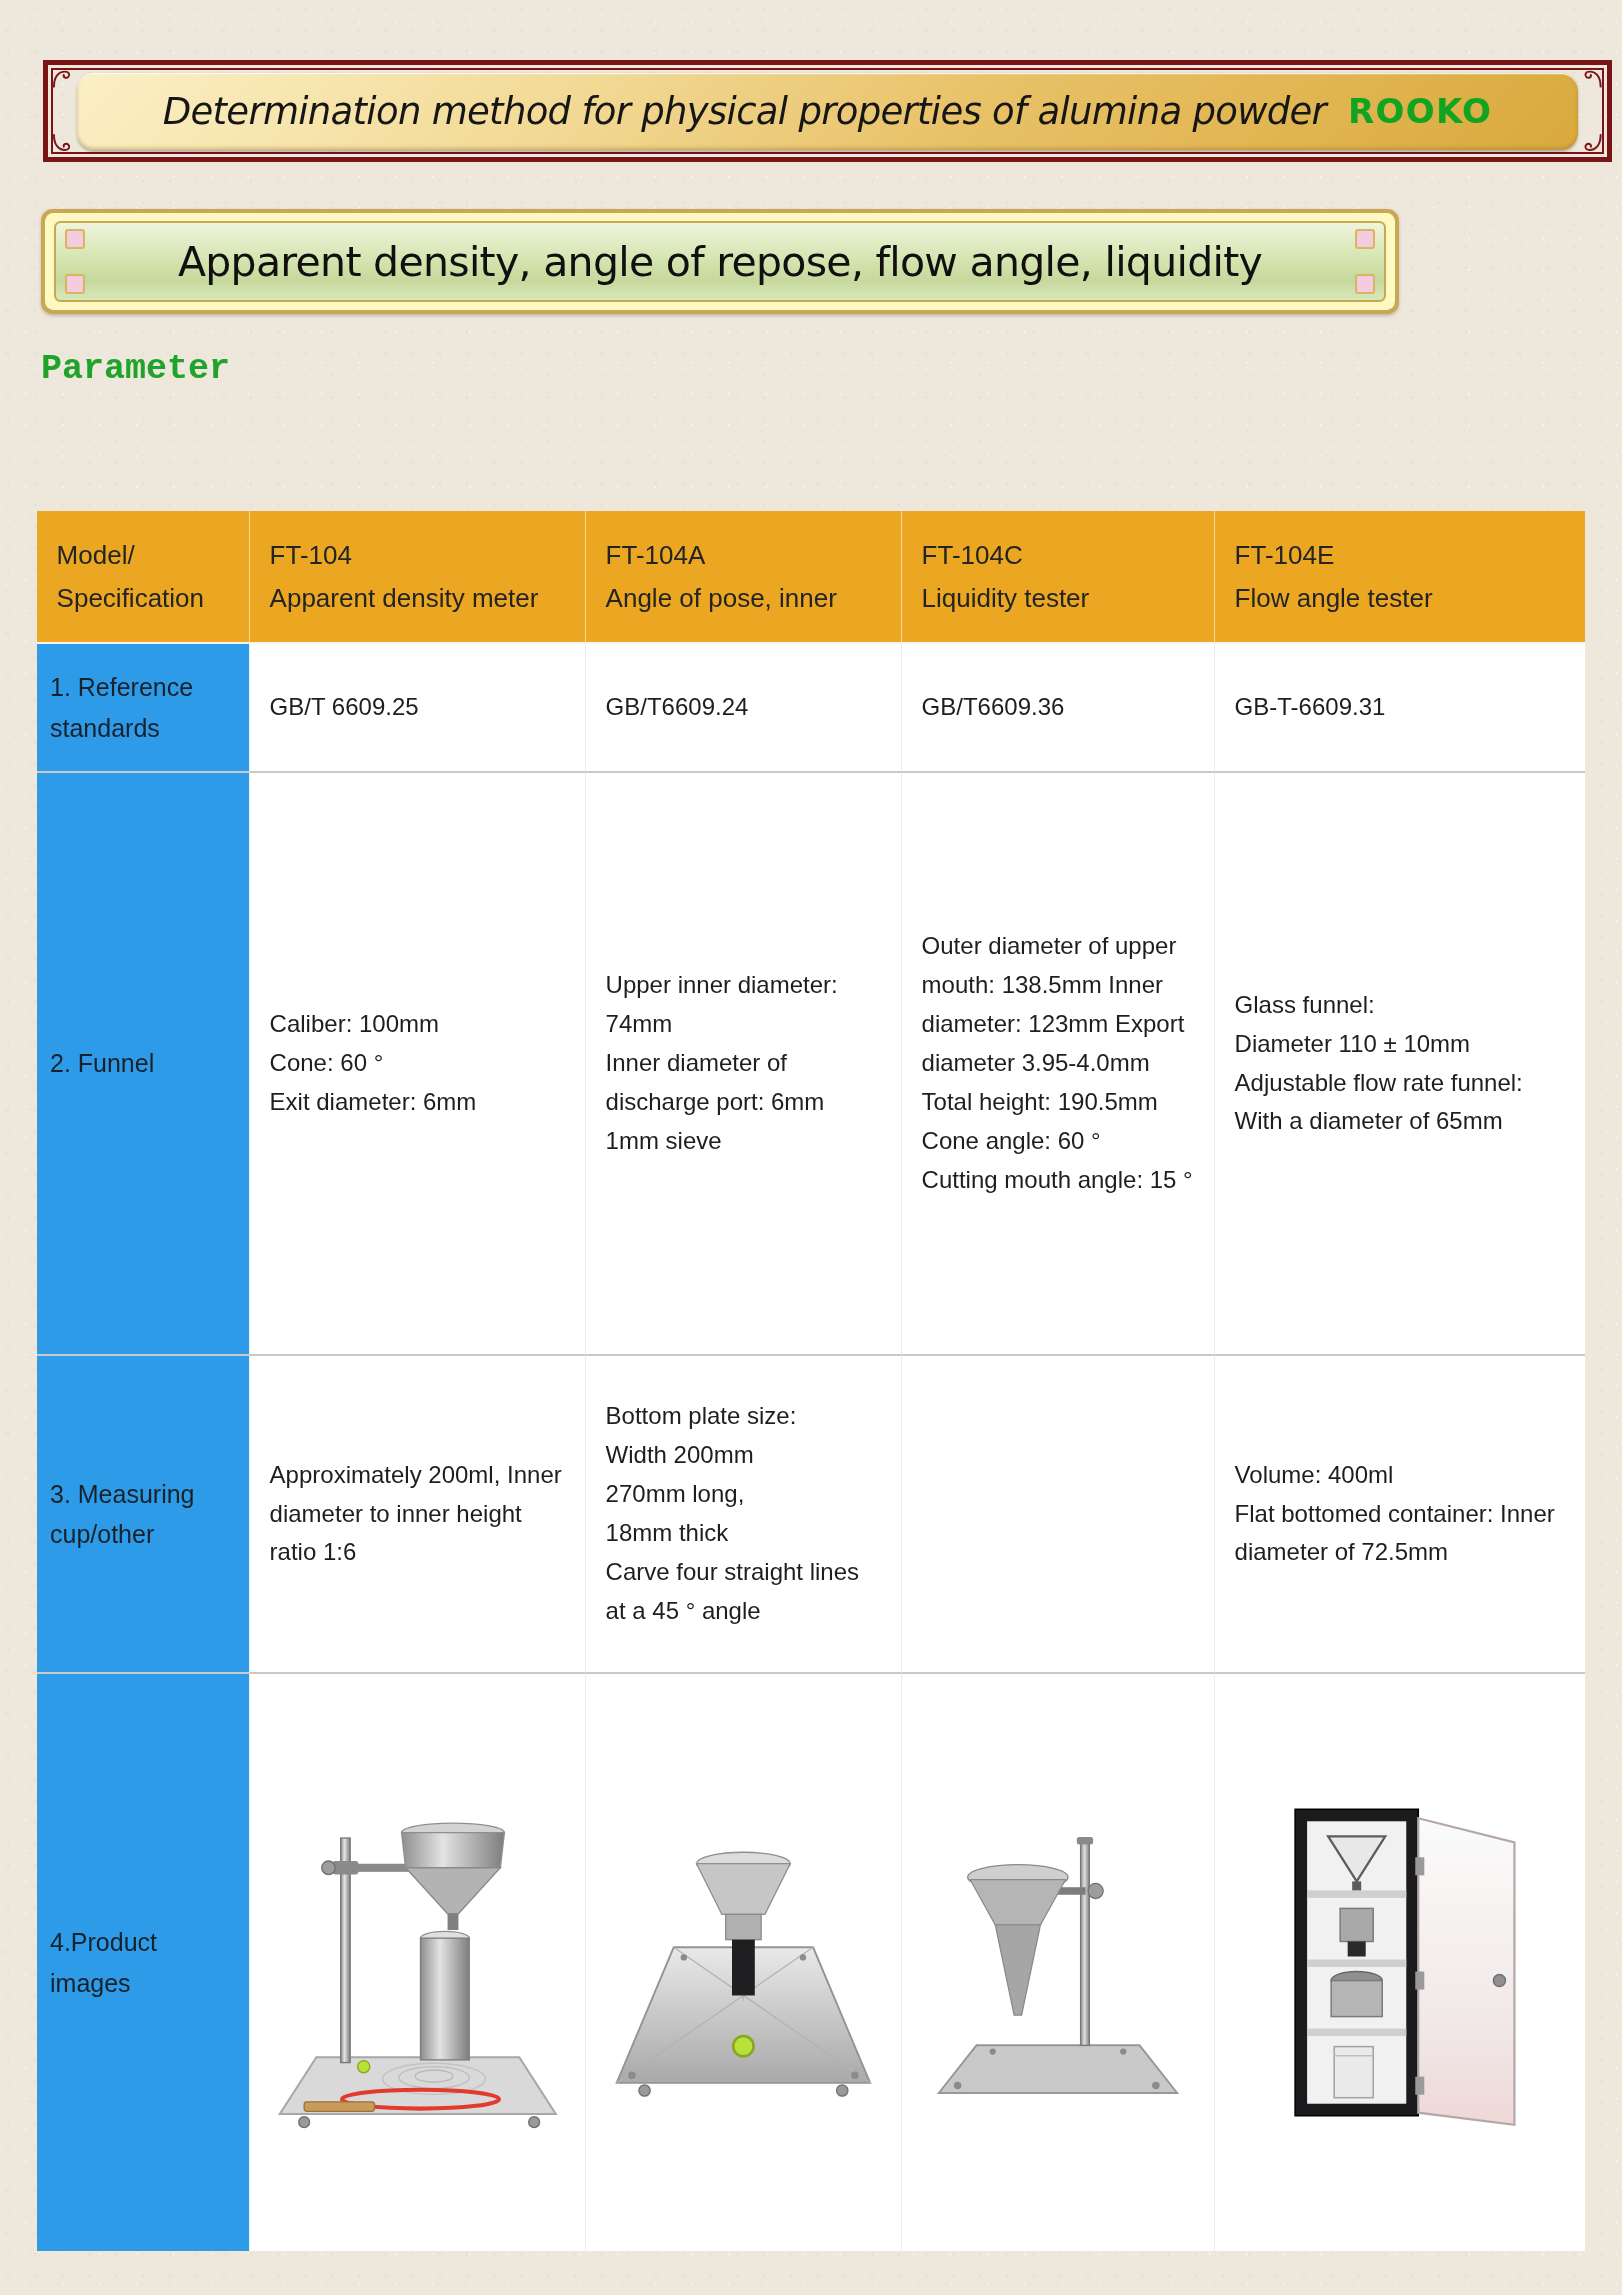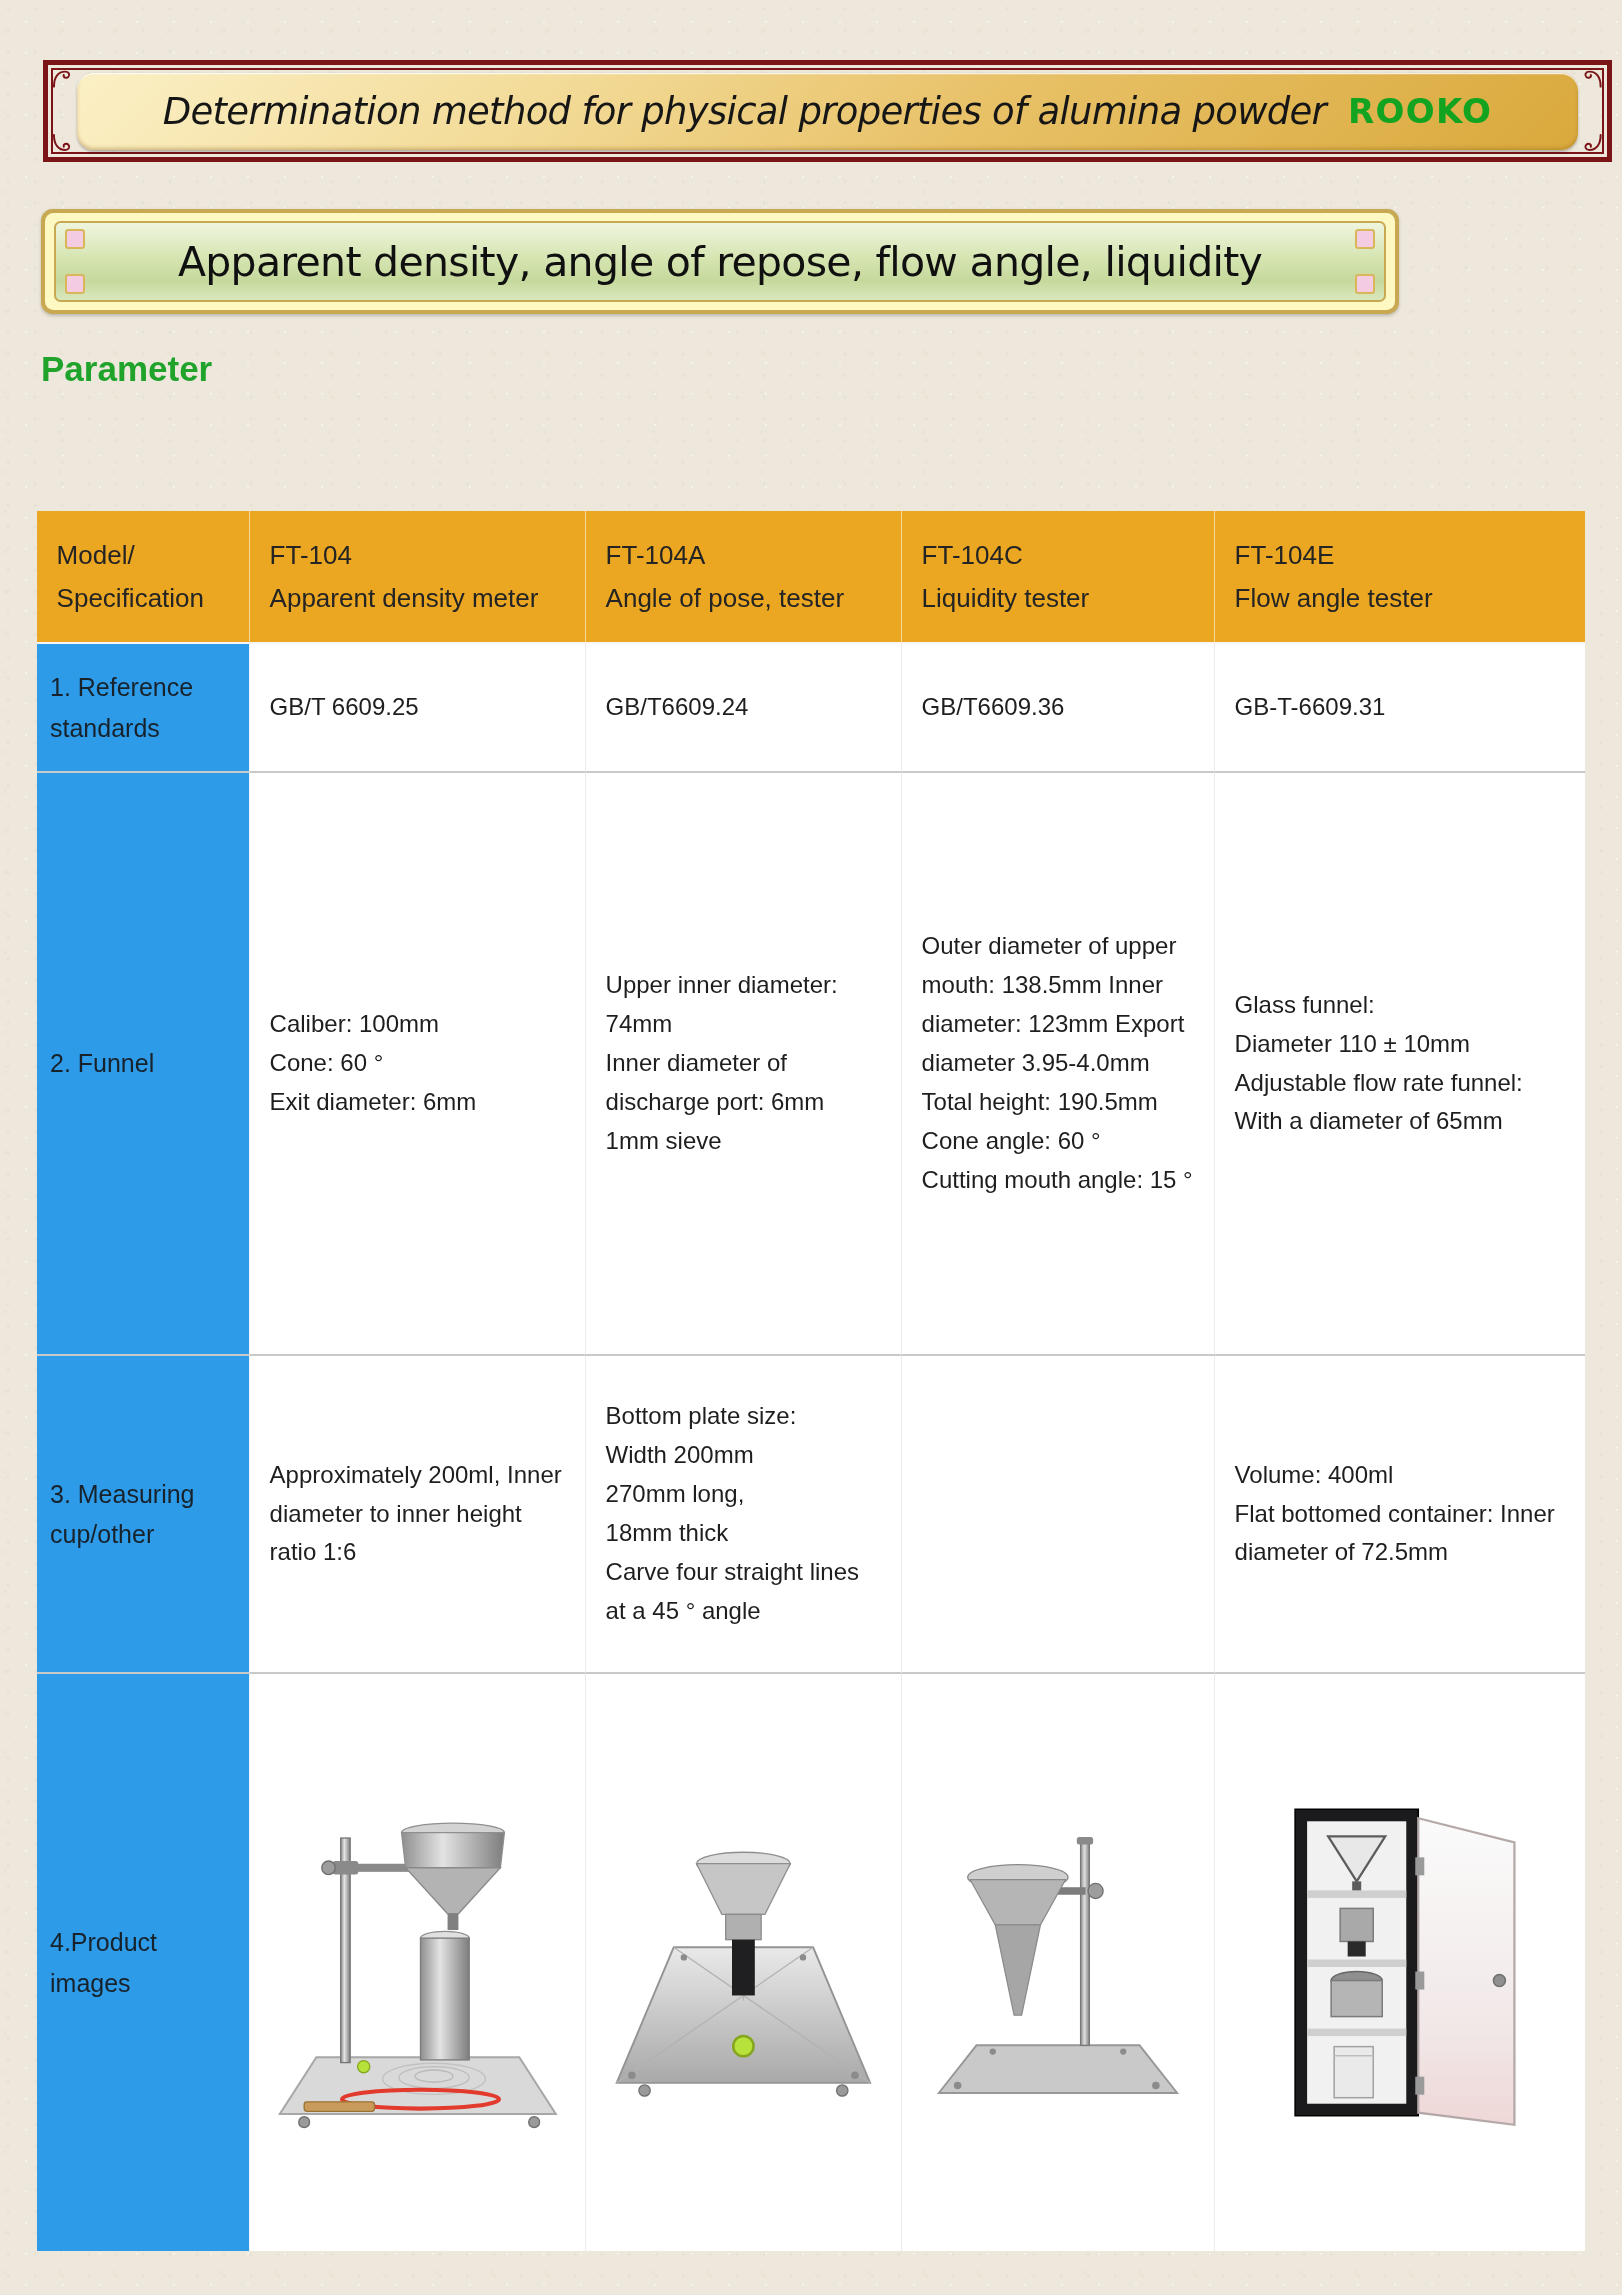--- a/index.html
+++ b/index.html
@@ -70,21 +70,21 @@
   .pink-sq.tl{left:9.2px;top:6.5px;} .pink-sq.tr{right:9.2px;top:6.5px;}
   .pink-sq.bl{left:9.2px;bottom:6.5px;} .pink-sq.br{right:9.2px;bottom:6.5px;}
   .sub-banner-text{
     font-family:"DejaVu Sans", sans-serif;
     font-size:41px;color:#101010;letter-spacing:-0.7px;
   }
 
   
   .section-heading{
     position:absolute;left:41px;top:349px;
-    font-family:Liberation Sans, sans-serif;
+    font-family:Liberation Mono, monospace;
     font-weight:bold;font-size:35px;color:#1FA32A;
   }
 
   
   .spec-table{
     position:absolute;left:37px;top:467px;width:1549px;
     display:grid;
     grid-template-columns:213px 336px 316px 313px 370px;
     grid-template-rows:177px 129px 583px 318px 577px;
   }
@@ -162,21 +162,21 @@
     <div class="cell head">
         <span class="txt">Model/
 Specification</span>
       </div>
     <div class="cell head">
         <span class="txt">FT-104
 Apparent density meter</span>
       </div>
     <div class="cell head">
         <span class="txt">FT-104A
-Angle of pose, tester</span>
+Angle of pose, inner</span>
       </div>
     <div class="cell head">
         <span class="txt">FT-104C
 Liquidity tester</span>
       </div>
     <div class="cell head last-col">
         <span class="txt">FT-104E
 Flow angle tester</span>
       </div>
 

